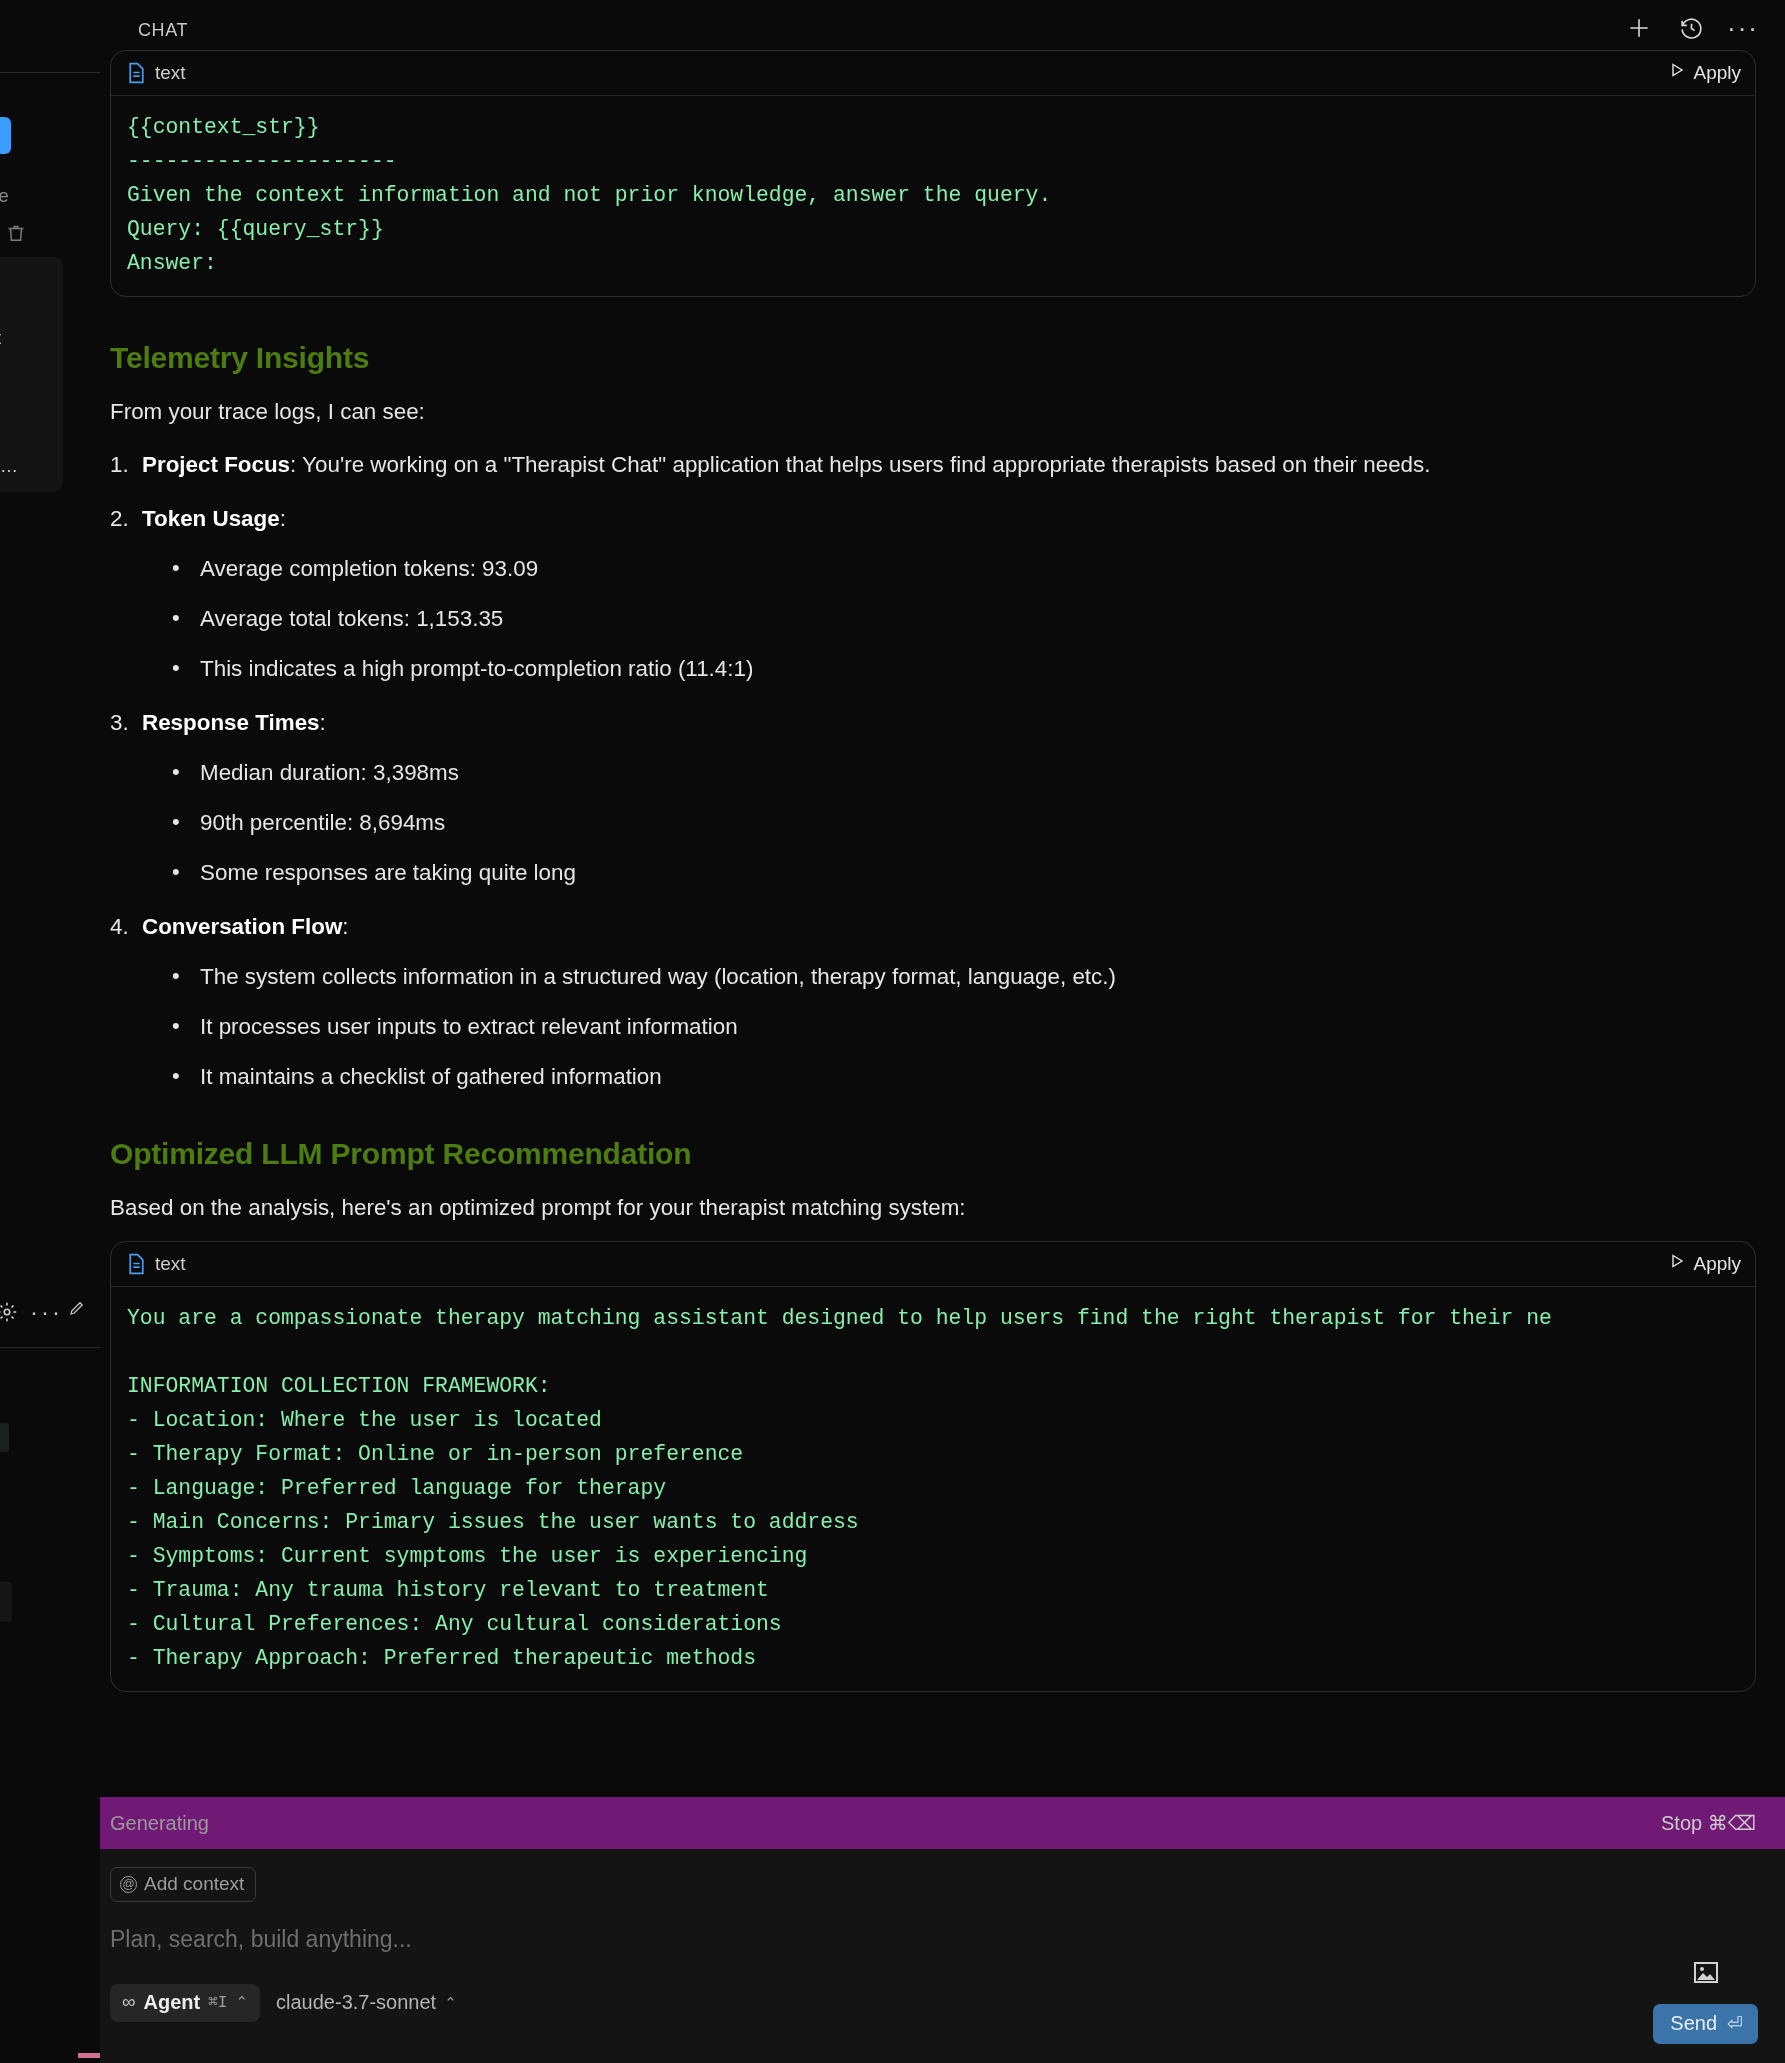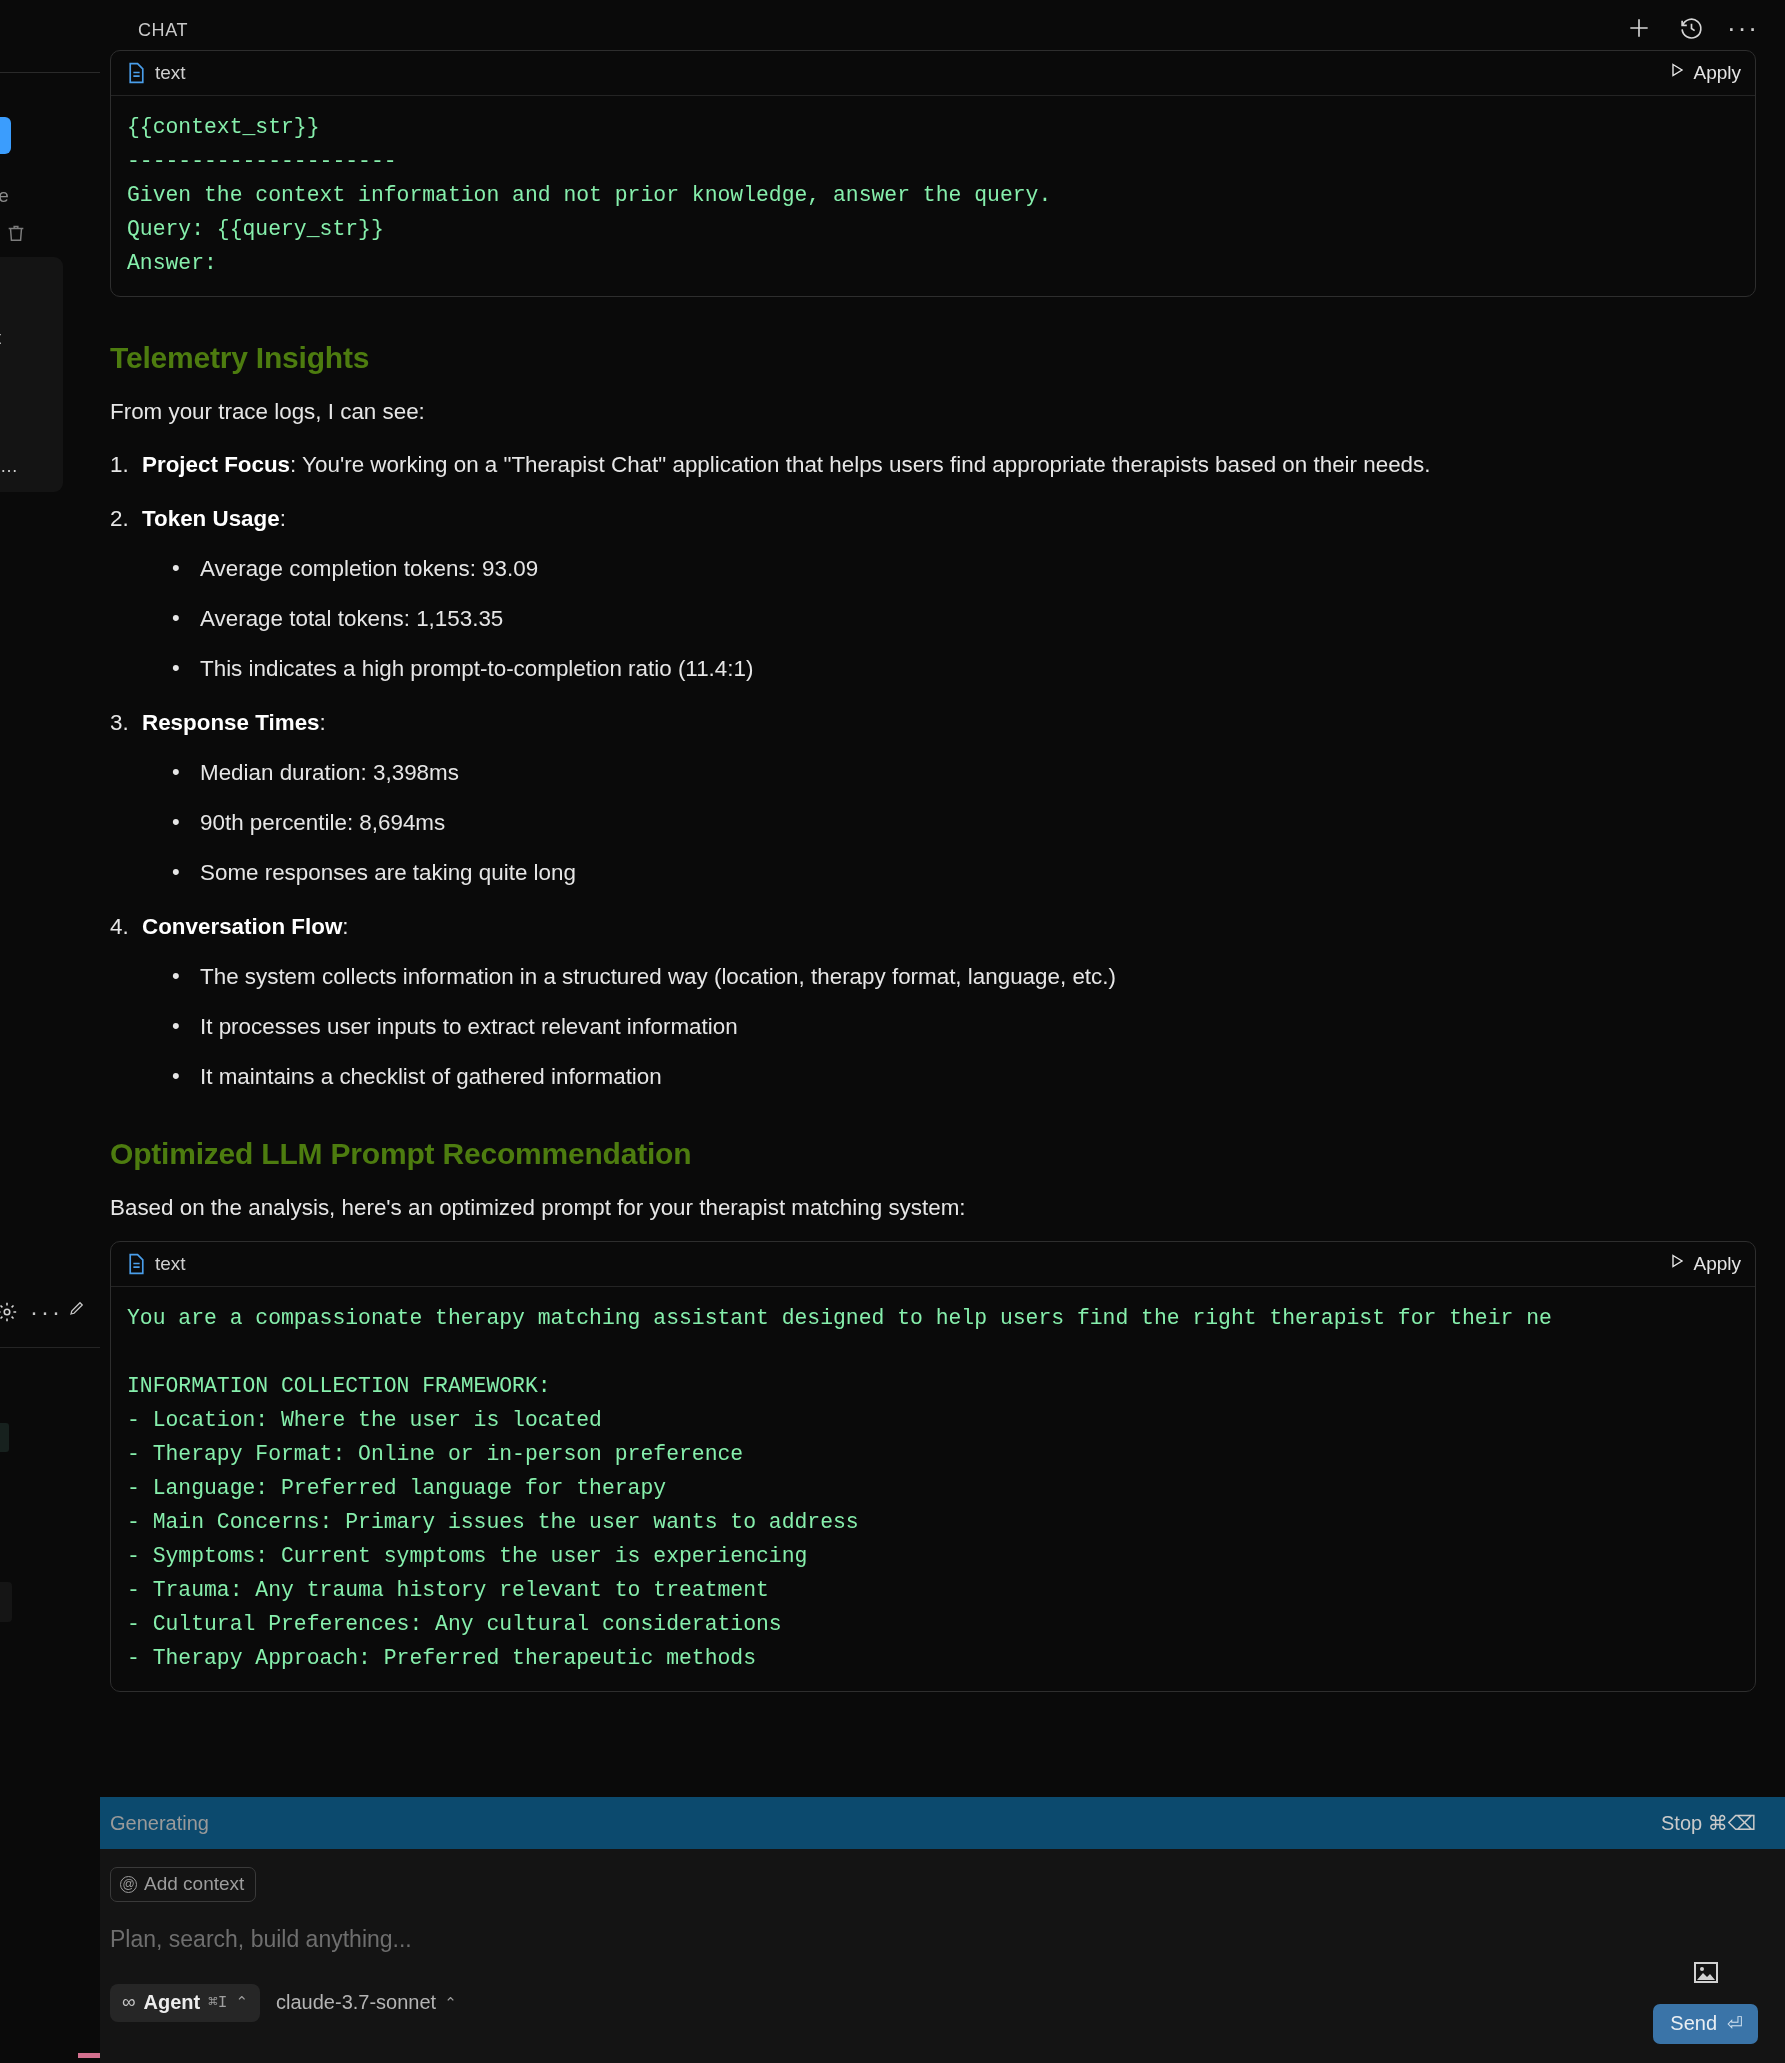--- a/index.html
+++ b/index.html
@@ -109,21 +109,21 @@
 
   
   .chat-body {
     position: absolute; left: 0; top: 50px; width: 1686px; height: 1731px;
     overflow: hidden;
   }
 
   
   .codeblock {
     position: relative; margin: 0 30px 0 10px;
-    border: 1px solid #2e2e2e; border-radius: 10px;
+    border: 1px solid #2e2e2e; border-radius: 16px;
     background: #0a0a0a; overflow: hidden;
   }
   .cb-header {
     display: flex; align-items: center; height: 45px;
     border-bottom: 1px solid #242424; padding: 0 14px 0 16px;
   }
   .cb-lang {
     display: flex; align-items: center; gap: 9px;
     color: #cfcfcf; font-size: 19px;
   }
@@ -165,21 +165,21 @@
   }
   ul.bullets > li::before {
     content: "\2022"; position: absolute; left: 30px; top: -1px;
     color: #e6e6e6; font-size: 22px;
   }
   .nowrap-line { white-space: nowrap; overflow: hidden; }
 
   
   .gen-bar {
     position: absolute; left: 0; bottom: 215px; width: 1686px; height: 52px;
-    background: #0c4a6e; display: flex; align-items: center;
+    background: #701a75; display: flex; align-items: center;
     padding: 0 30px 0 10px;
   }
   .gen-label { color: #9a9a9a; font-size: 20px; }
   .gen-stop { margin-left: auto; color: #cacaca; font-size: 20px; }
 
   
   .composer {
     position: absolute; left: 0; bottom: 0; width: 1686px; height: 215px;
     background: #141414; padding: 18px 28px 18px 10px;
   }

